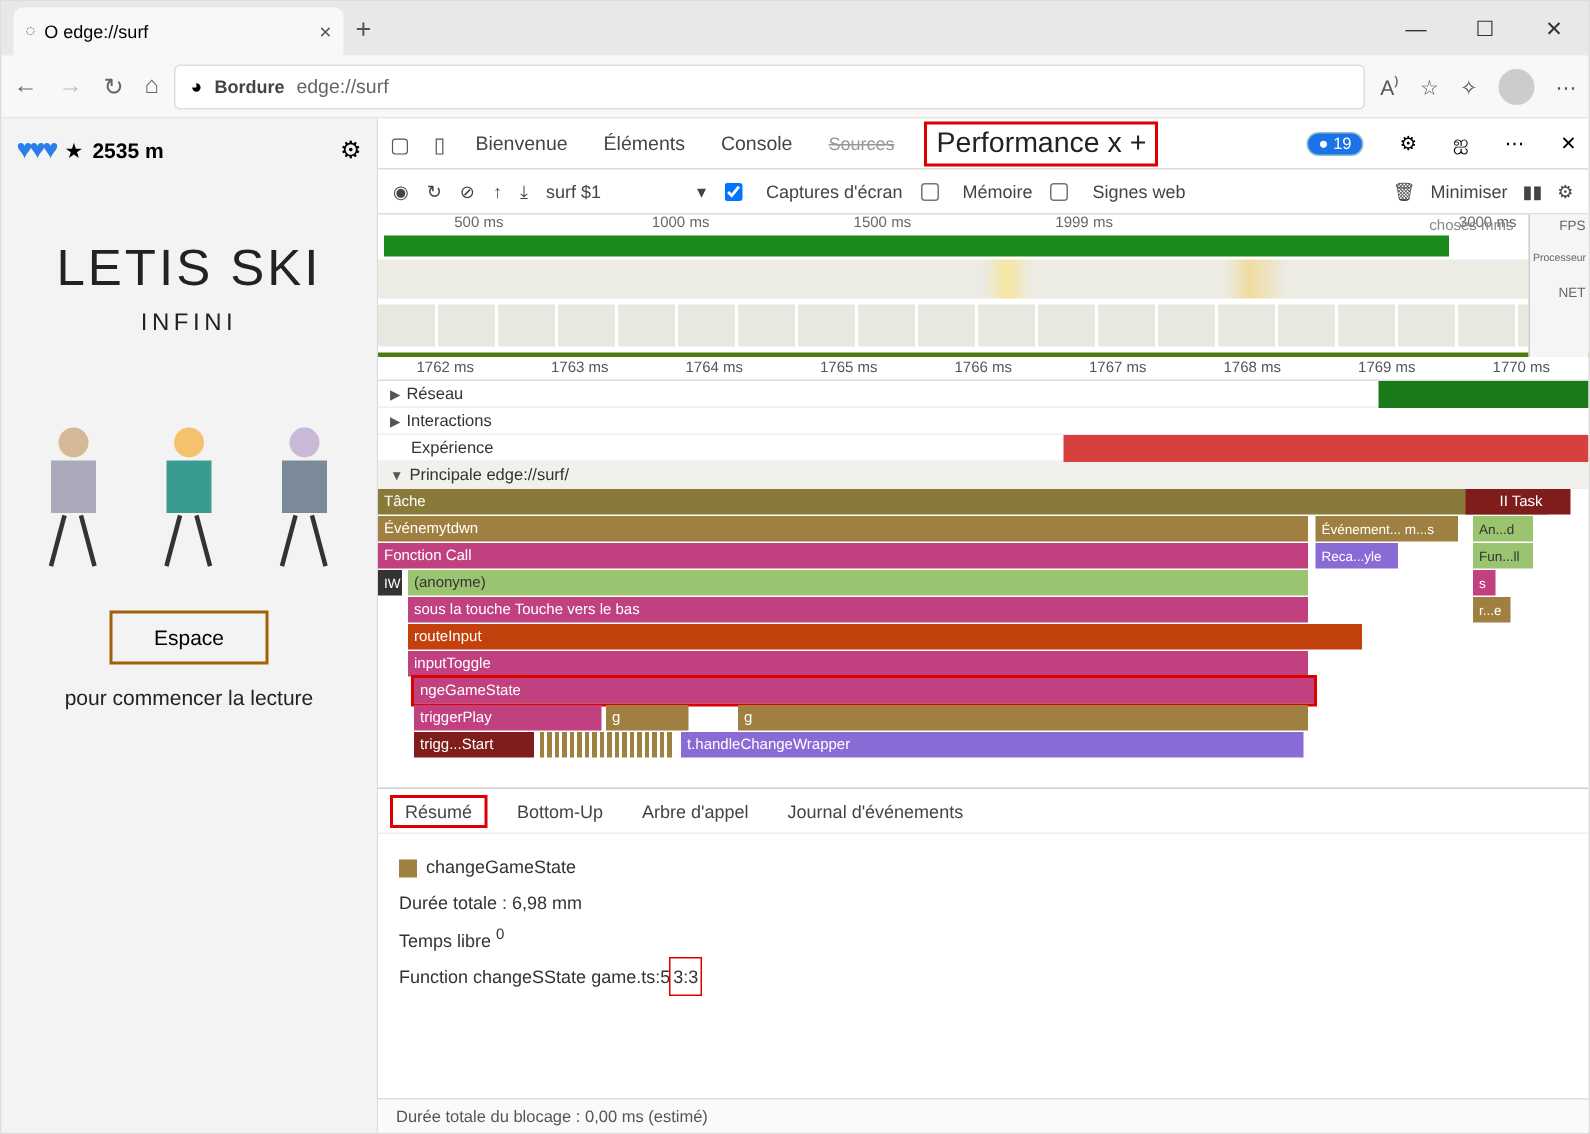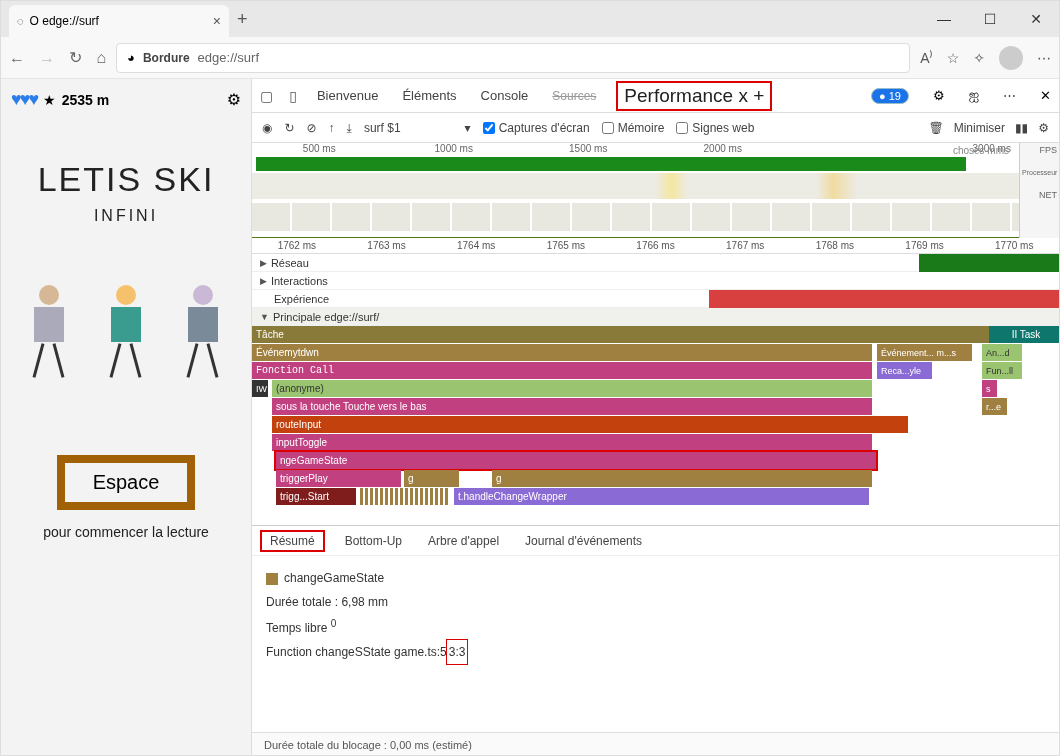--- a/index.html
+++ b/index.html
@@ -40,41 +40,41 @@
 .skier.s1::before { background: #d6b896; }
 .skier.s1::after { background: #aab; }
 .skier.s2::before { background: #f5c16c; }
 .skier.s2::after { background: #3a9b8f; }
 .skier.s3::before { background: #c9b8d6; }
 .skier.s3::after { background: #7a8a99; }
 .skis { position: absolute; top: 58px; left: 5px; width: 40px; height: 30px; }
 .skis::before, .skis::after { content: ""; position: absolute; width: 3px; height: 35px; background: #333; transform: rotate(15deg); }
 .skis::before { left: 8px; }
 .skis::after { left: 28px; transform: rotate(-15deg); }
-.btn { display: block; margin: 80px auto 0; border: 8px solid #a16207; background: none; padding: 8px 28px; font-size: 20px; }
+.btn { display: block; margin: 32px auto 0; border: 2px solid #a16207; background: none; padding: 8px 28px; font-size: 14px; }
 .btntext { text-align: center; font-size: 14px; margin-top: 14px; color: #222; }
 
 
 .devtools { flex: 1; background: #fff; display: flex; flex-direction: column; border-left: 1px solid #ddd; }
 .devtabs { height: 34px; display: flex; align-items: center; padding: 0 8px; gap: 16px; border-bottom: 1px solid #ddd; font-size: 13px; }
 .devtabs .ic { color: #555; font-size: 14px; }
 .devtabs .t { color: #444; padding: 0 4px; cursor: pointer; font-size: 13px; }
 .devtabs .t.strike { text-decoration: line-through; color: #999; font-size: 12px; }
 .devtabs .active { font-size: 19px; color: #222; border: 2px solid #d00; padding: 2px 6px; position: relative; }
 .devtabs .badge { background: #1a73e8; color: #fff; border-radius: 10px; padding: 1px 7px; font-size: 11px; border: 1px solid #9bc; }
 .devtabs .right { margin-left: auto; display: flex; gap: 24px; align-items: center; }
 
 .toolbar { height: 30px; display: flex; align-items: center; padding: 0 10px; gap: 12px; font-size: 12px; border-bottom: 1px solid #ddd; color: #444; }
 .toolbar .sel { display: flex; align-items: center; gap: 4px; }
-.toolbar .chk { display: flex; align-items: center; gap: 4px; }
+.toolbar .chk { display: flex; align-items: center; gap: 16px; }
 .toolbar input[type=checkbox] { width: 12px; height: 12px; }
 .toolbar .r { margin-left: auto; display: flex; gap: 10px; align-items: center; }
 
 
-.overview { height: 95px; border-bottom: 1px solid #4d7c0f; position: relative; font-size: 10px; color: #666; }
+.overview { height: 95px; border-bottom: 3px solid #4d7c0f; position: relative; font-size: 10px; color: #666; }
 .ovruler { height: 14px; display: flex; }
 .ovruler span { flex: 1; text-align: center; }
 .ovtrack { height: 14px; background: #1a8a1a; margin: 0 10px 0 4px; position: relative; width: 88%; }
 .ovline { height: 26px; margin-top: 2px; position: relative; background: linear-gradient(to right, #ecebe4 0%, #ecebe4 50%, #f5e6a0 52%, #ecebe4 54%, #ecebe4 70%, #f0dca0 72%, #ecebe4 75%, #ecebe4 100%); }
 .ovframes { height: 28px; margin-top: 4px; background: repeating-linear-gradient(90deg, #e8e8e0 0 38px, #fff 38px 40px); }
 .ovside { position: absolute; right: 0; top: 0; width: 40px; height: 95px; border-left: 1px solid #ccc; background: #f5f5f5; font-size: 9px; text-align: right; padding: 2px; }
 .ovside div { margin-bottom: 14px; }
 .ovlabel { position: absolute; right: 50px; top: 2px; font-size: 10px; color: #888; }
 
 
@@ -86,25 +86,25 @@
 .trk { height: 18px; border-bottom: 1px solid #eee; display: flex; align-items: center; padding-left: 8px; position: relative; }
 .trk .arrow { margin-right: 4px; font-size: 9px; color: #555; }
 .trk .lbl { color: #333; }
 .trk.net::after { content: ""; position: absolute; right: 0; top: 0; width: 140px; height: 18px; background: #1a7a1a; }
 .trk.exp::after { content: ""; position: absolute; right: 0; top: 0; width: 350px; height: 18px; background: #d84040; }
 .trk.exp .badge2 { position: absolute; right: 10px; color: #fff; font-size: 10px; }
 .trk.main { background: #f0f0ec; }
 .flame { position: relative; height: 200px; overflow: hidden; border-bottom: 1px solid #ccc; }
 .bar { position: absolute; height: 17px; font-size: 10px; color: #fff; padding-left: 4px; overflow: hidden; white-space: nowrap; display: flex; align-items: center; }
 .b-task { left: 0; width: 780px; top: 0; background: #8a7a3a; }
-.b-task2 { right: 0; width: 70px; top: 0; background: #0f766e; color: #fff; text-align: center; justify-content: center; }
+.b-task2 { right: 12px; width: 70px; top: 0; background: #7f1d1d; color: #fff; text-align: center; justify-content: center; }
 .b-ev { left: 0; width: 620px; top: 18px; background: #a08040; }
 .b-ev2 { left: 625; width: 95px; top: 18px; background: #a08040; font-size: 9px; }
 .b-an { left: 730px; width: 40px; top: 18px; background: #9bc470; color: #333; font-size: 9px; }
-.b-fc { left: 0; width: 620px; top: 36px; background: #c04080; font-family: Liberation Mono, monospace; }
+.b-fc { left: 0; width: 620px; top: 36px; background: #c04080; }
 .b-rec { left: 625px; width: 55px; top: 36px; background: #8a6ad4; font-size: 9px; }
 .b-fun { left: 730px; width: 40px; top: 36px; background: #9bc470; color: #333; font-size: 9px; }
 .b-iw { left: 0; width: 16px; top: 54px; background: #333; color: #fff; font-size: 9px; }
 .b-anon { left: 20px; width: 600px; top: 54px; background: #9bc470; color: #333; }
 .b-s { left: 730px; width: 15px; top: 54px; background: #c04080; font-size: 9px; }
 .b-sous { left: 20px; width: 600px; top: 72px; background: #c04080; }
 .b-re { left: 730px; width: 25px; top: 72px; background: #a08040; font-size: 9px; }
 .b-route { left: 20px; width: 636px; top: 90px; background: #c2410c; }
 .b-toggle { left: 20px; width: 600px; top: 108px; background: #c04080; }
 .b-cgs { left: 24px; width: 600px; top: 126px; background: #c04080; outline: 2px solid #d00; }
@@ -237,21 +237,21 @@
         <span>▮▮</span>
         <span>⚙</span>
       </div>
     </div>
 
     <div class="overview">
       <div class="ovruler">
         <span>500 ms</span>
           <span>1000 ms</span>
         <span>1500 ms</span>
-          <span>2000 ms</span>
+          <span>1999 ms</span>
         <span></span>
           <span>3000 ms</span>
       </div>
       <div class="ovlabel">choses mms</div>
       <div class="ovtrack"></div>
       <div class="ovline"></div>
       <div class="ovframes"></div>
       <div class="ovside">
         <div>FPS</div>
         <div style="font-size:7px">Processeur</div>

